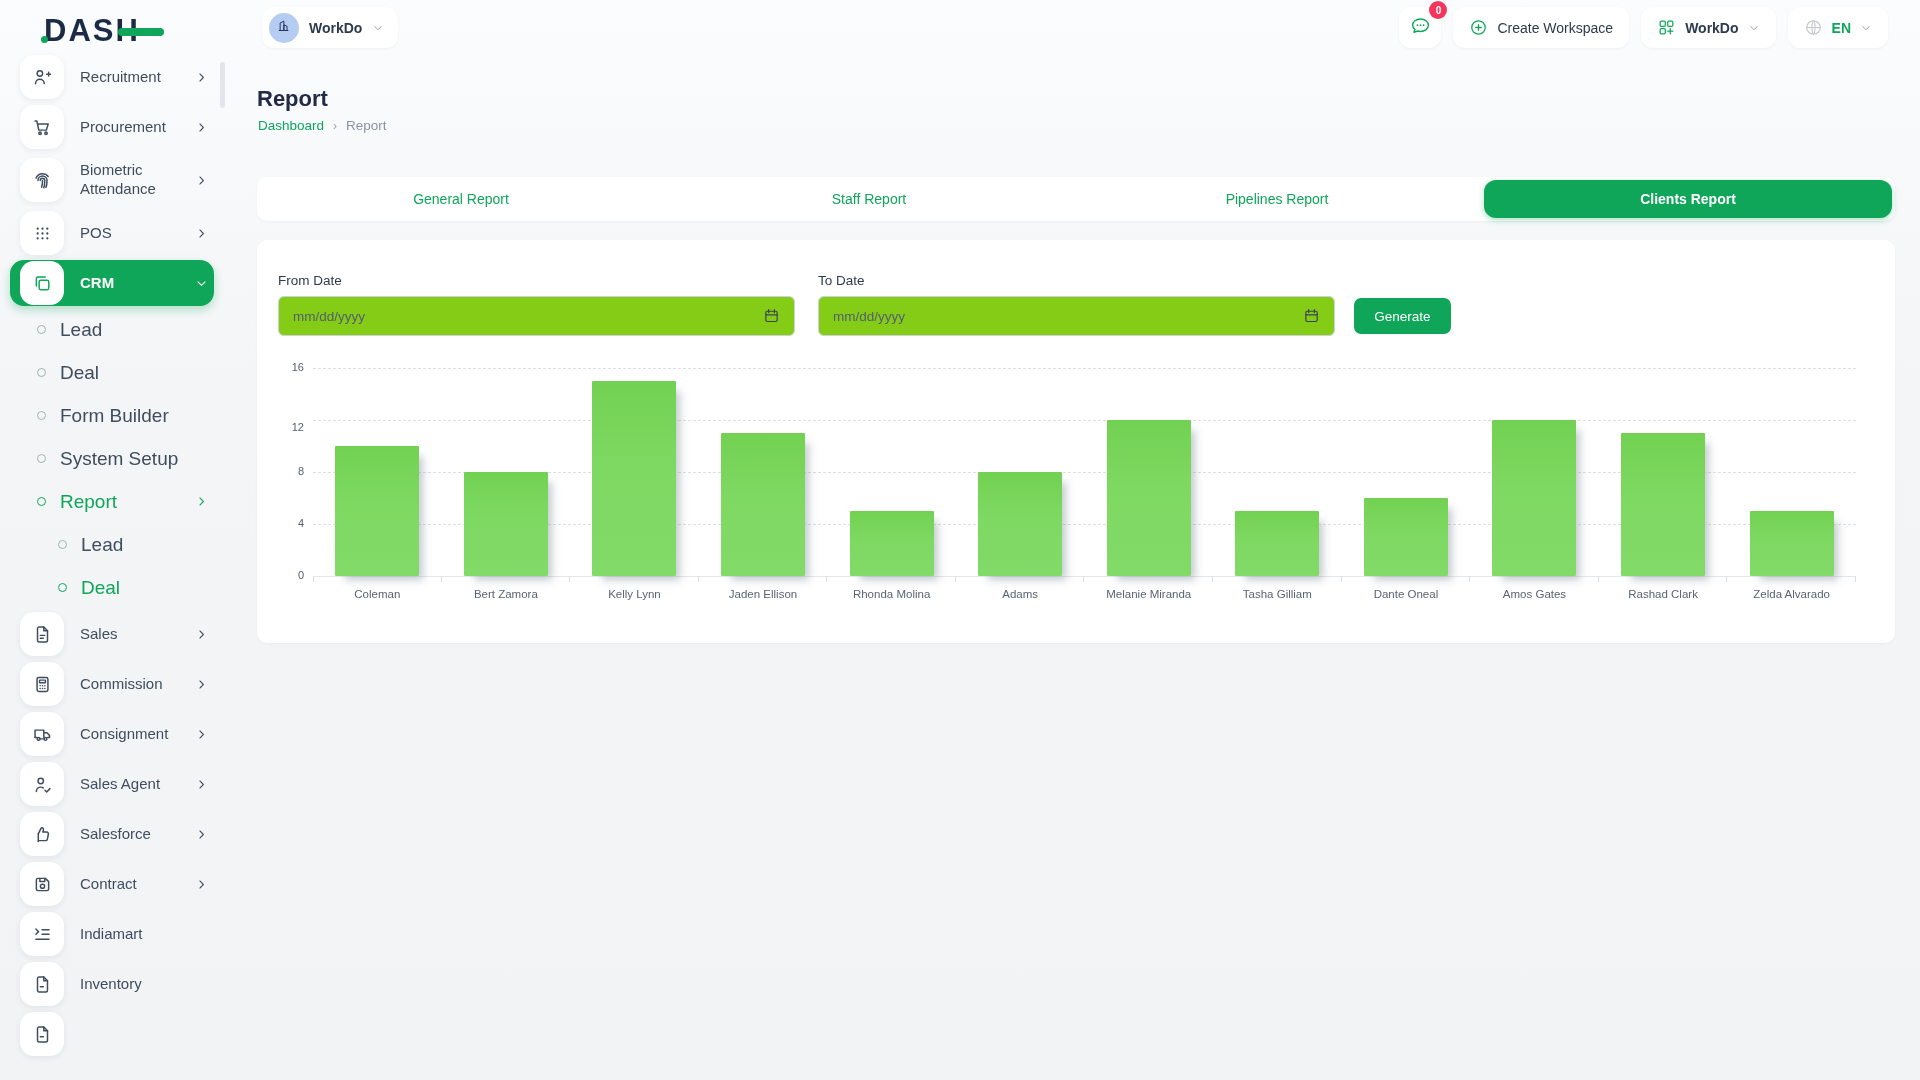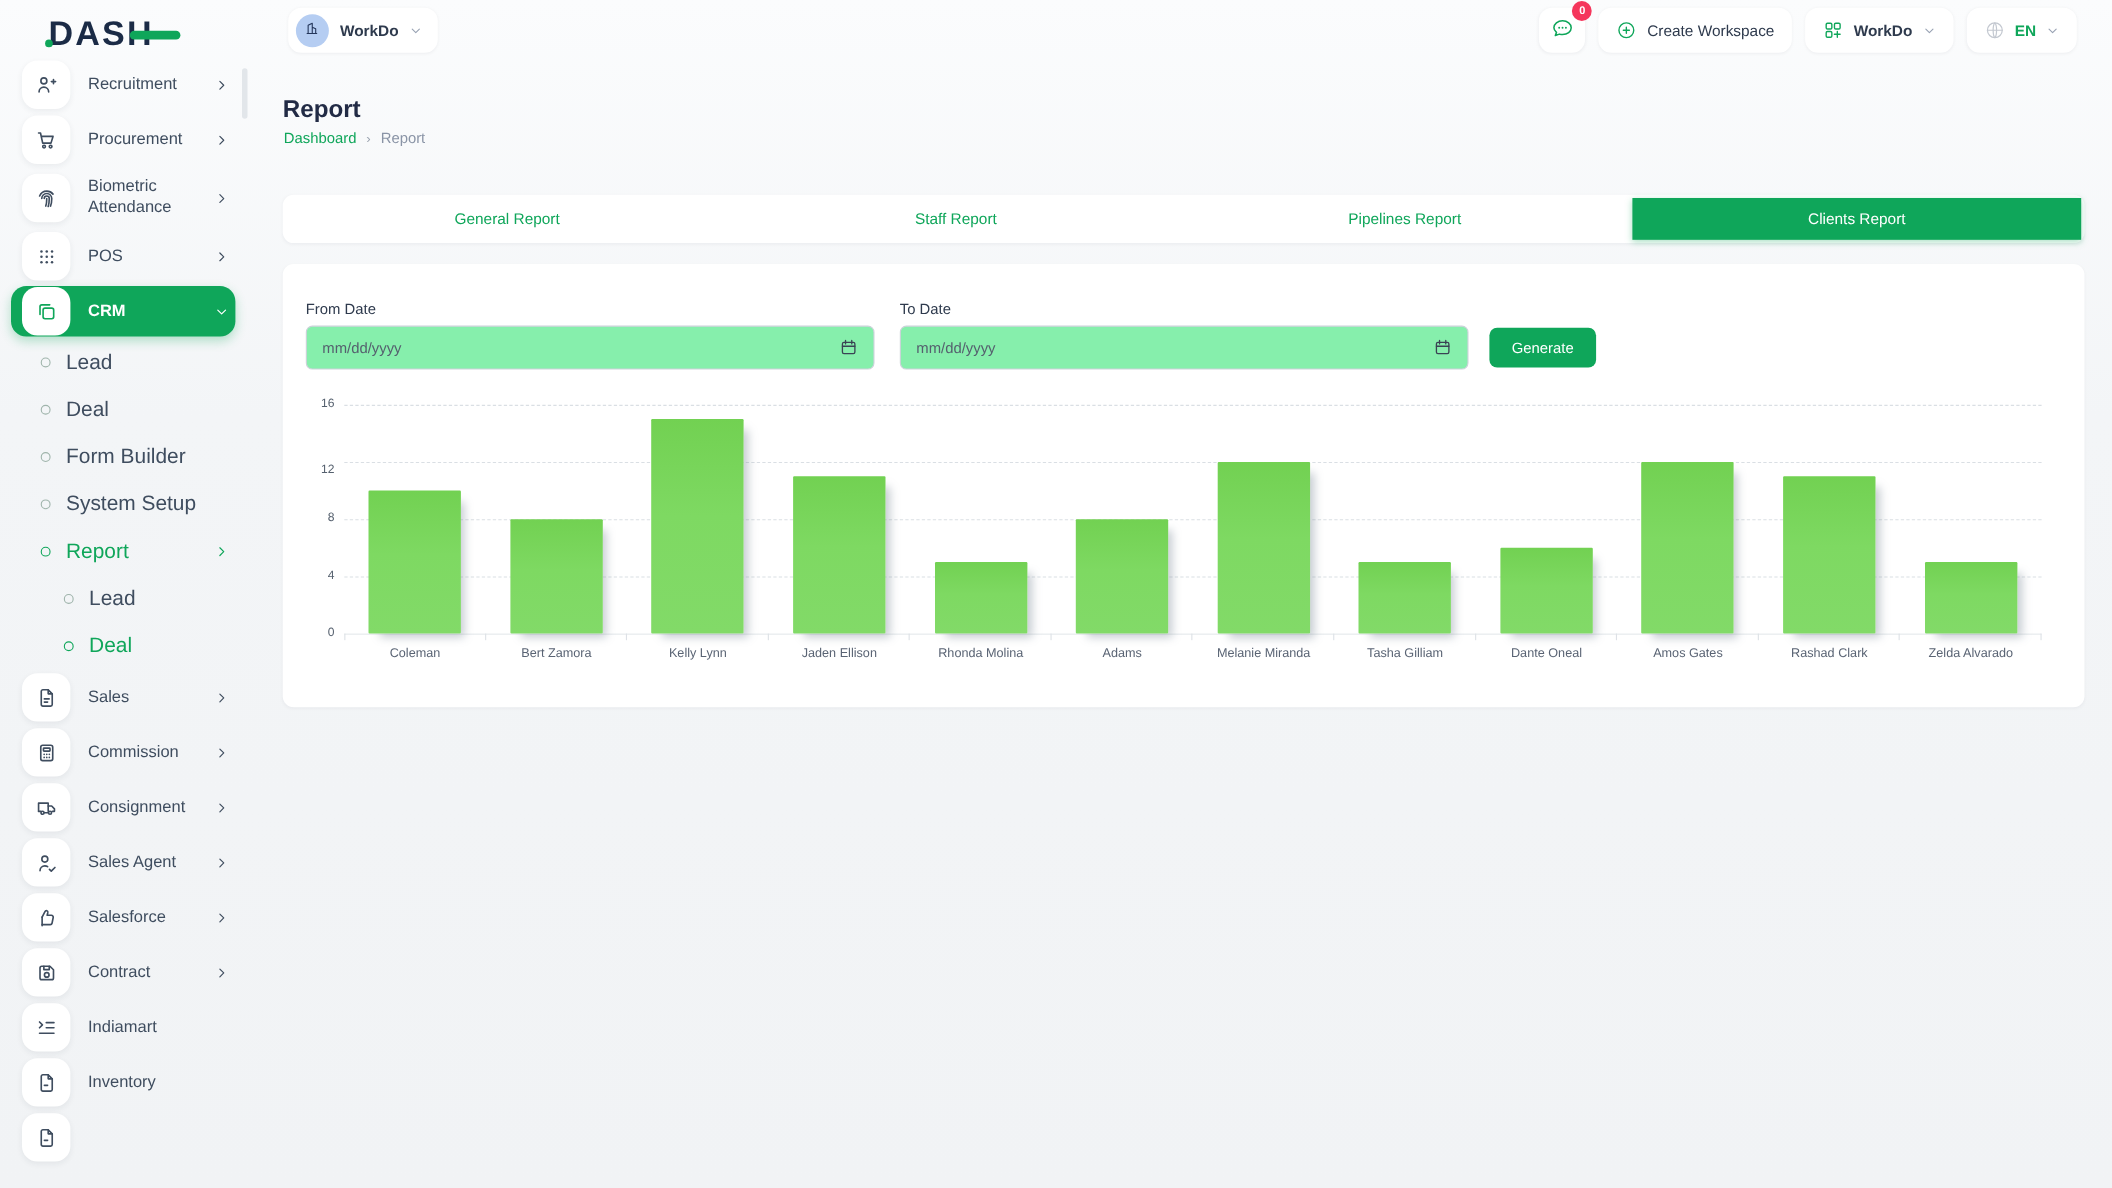--- a/index.html
+++ b/index.html
@@ -63,27 +63,27 @@
   
   .page-title{position:absolute;left:257px;top:86px;font-size:22px;font-weight:700;color:#222B45}
   .breadcrumb{position:absolute;left:258px;top:118px;display:flex;align-items:center;gap:9px;font-size:13.5px}
   .crumb-link{color:var(--accent);cursor:pointer}
   .crumb-sep{color:#9AA2AF;font-size:12px}
   .crumb-current{color:var(--muted)}
   
   .tabs{position:absolute;left:257px;top:177px;width:1638px;height:44px;background:#fff;border-radius:10px;
     display:flex;box-shadow:0 1px 3px rgba(16,24,40,.04)}
   .tab{flex:1;display:flex;align-items:center;justify-content:center;font-size:14px;color:var(--accent);cursor:pointer}
-  .tab.active{background:var(--accent);color:#fff;border-radius:0;margin:3px;font-weight:400;box-shadow:0 2px 6px rgba(15,166,90,.35)}
+  .tab.active{background:var(--accent);color:#fff;border-radius:12px;margin:3px;font-weight:700;box-shadow:0 2px 6px rgba(15,166,90,.35)}
   
   .card{position:absolute;left:257px;top:240px;width:1638px;height:403px;background:#fff;border-radius:10px;
     box-shadow:0 1px 3px rgba(16,24,40,.04)}
   .field-label{position:absolute;top:33px;font-size:13.5px;color:#2E3A4D}
   .date-input{position:absolute;top:56px;width:517px;height:40px;border:1px solid #CBD2D9;border-radius:6px;
-    font-family:"Liberation Sans",sans-serif;font-size:13.5px;color:#55606E;padding:0 40px 0 14px;background:#86efac;outline:none}
+    font-family:"Liberation Sans",sans-serif;font-size:13.5px;color:#55606E;padding:0 40px 0 14px;background:#84cc16;outline:none}
   .date-input::placeholder{color:#55606E;opacity:1}
   .cal-icon{position:absolute;top:67px;width:17px;height:17px;color:#3A4354;cursor:pointer}
   .cal-icon svg{width:17px;height:17px}
   .generate-btn{position:absolute;left:1097px;top:58px;width:97px;height:36px;background:var(--accent);color:#fff;
     border:none;border-radius:7px;font-family:"Liberation Sans",sans-serif;font-size:13.5px;cursor:pointer}
   
   .chart{position:absolute;left:13px;top:112px;width:1600px;height:270px}
   .grid{position:absolute;left:43px;right:14px;height:0;border-top:1px dashed #DADFE4}
   .grid.solid{border-top:1px solid #E4E8EC}
   .ylab{position:absolute;left:0;width:34px;text-align:right;font-size:11px;color:#55606E}

